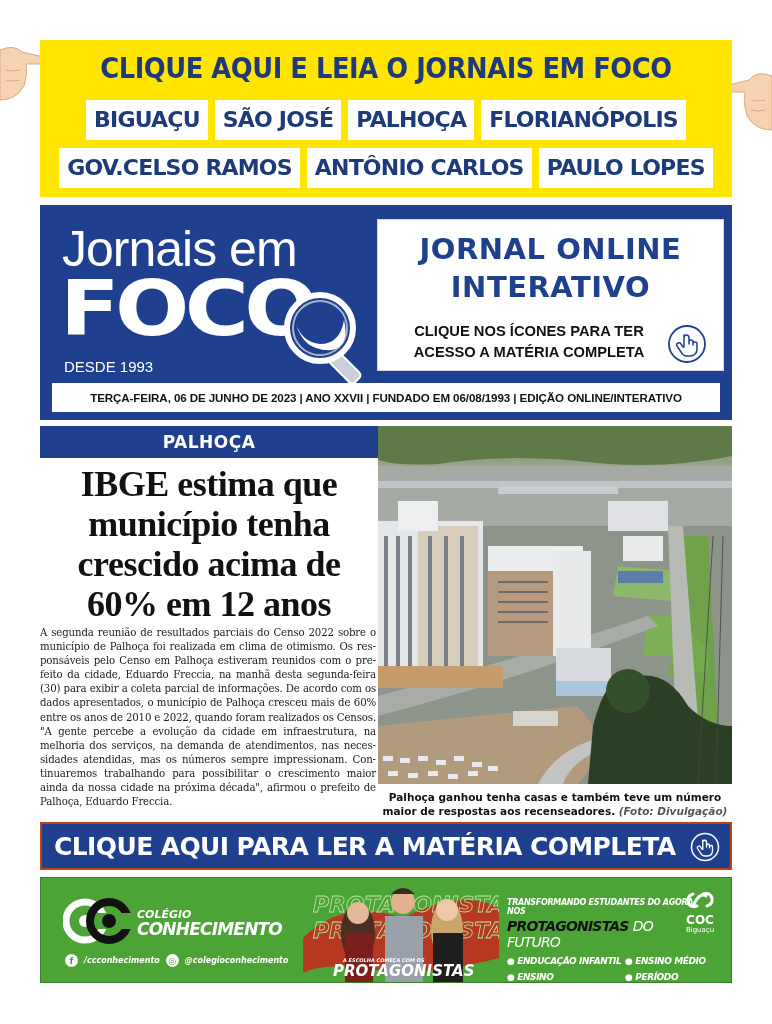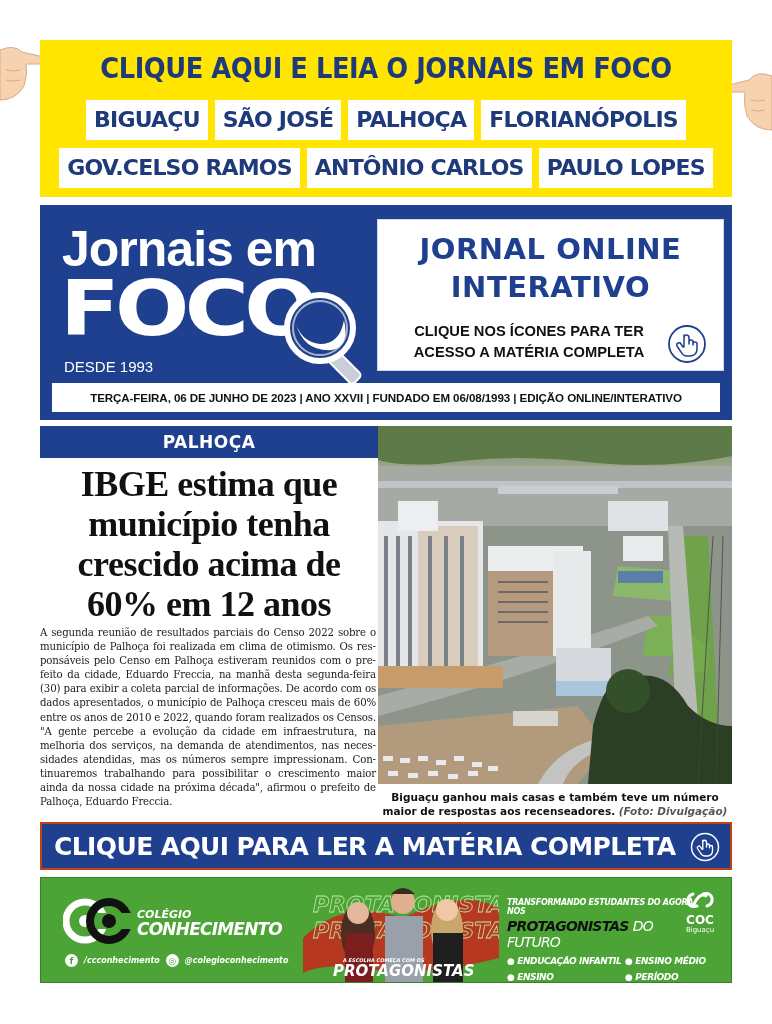--- a/index.html
+++ b/index.html
@@ -30,21 +30,21 @@
   .hand.right { right: 0; top: 72px; }
 
   
   .masthead {
     position: absolute; left: 40px; top: 205px; width: 692px; height: 215px;
     background: #1f3f8f;
   }
   .logo { position: absolute; left: 20px; top: 15px; width: 300px; height: 150px; }
   .logo-jornais {
     position: absolute; left: 2px; top: 0; color: #ffffff;
-    font-family: "Liberation Sans", sans-serif; font-size: 50px; font-weight: bold; letter-spacing: -1px;
+    font-family: "Liberation Sans", sans-serif; font-size: 50px; font-weight: normal; letter-spacing: -1px;
   }
   .logo-foco {
     position: absolute; left: 0px; top: 44px; color: #ffffff;
     font-family: "DejaVu Sans", sans-serif; font-size: 76px; font-weight: bold; letter-spacing: -4px;
     transform: scaleX(1.15); transform-origin: left;
   }
   .logo-desde {
     position: absolute; left: 4px; top: 138px; color: #ffffff;
     font-family: "Liberation Sans", sans-serif; font-size: 15px;
   }
@@ -278,21 +278,21 @@
     <path d="M160 358 Q180 320 230 310 L240 318 Q195 330 185 358 Z" fill="#c3c4c2"></path>
 
     <path d="M215 300 Q230 240 260 250 Q290 245 310 280 Q330 300 354 300 V358 H210 Z" fill="#2b3f24"></path>
     <circle cx="250" cy="265" r="22" fill="#34502b"></circle>
     <line x1="335" y1="110" x2="320" y2="358" stroke="#444" stroke-width="0.8"></line>
     <line x1="345" y1="110" x2="338" y2="358" stroke="#444" stroke-width="0.8"></line>
   </svg>
 </div>
 
 <div class="caption">
-  <span>Biguaçu ganhou mais casas e também teve um número maior de respostas aos recenseadores.</span>
+  <span>Palhoça ganhou tenha casas e também teve um número maior de respostas aos recenseadores.</span>
   <span class="credit">(Foto: Divulgação)</span>
 </div>
 
 <div class="cta">
   <div class="cta-label">CLIQUE AQUI PARA LER A MATÉRIA COMPLETA</div>
   <svg class="cta-hand" viewBox="0 0 40 40">
     <circle cx="20" cy="20" r="18" fill="none" stroke="#ffffff" stroke-width="2"></circle>
     <path d="M17 11 v12 M17 14 q0-3 2.5-3 q2.5 0 2.5 3 v6 M22 18 q0-2 2-2 q2 0 2 2 v3 M26 20 q0-2 2-2 q2 0 2 2 v5 q0 6 -6 7 h-4 q-4 0 -6 -4 l-4 -6 q-1 -2 1 -3 q2 -1 3 1 l2 3" fill="none" stroke="#ffffff" stroke-width="1.8" stroke-linecap="round" stroke-linejoin="round"></path>
   </svg>
 </div>

